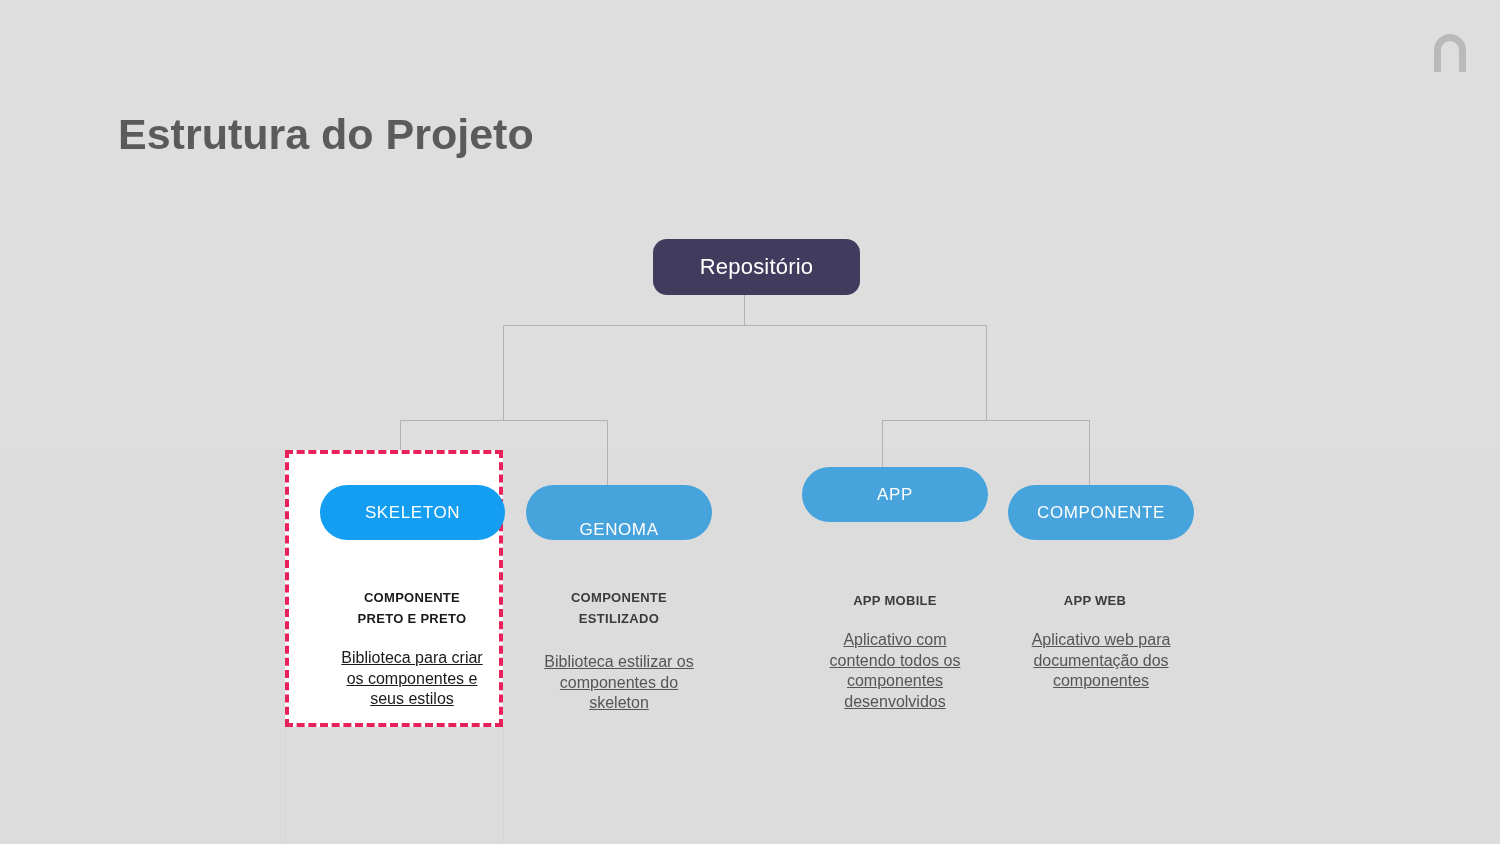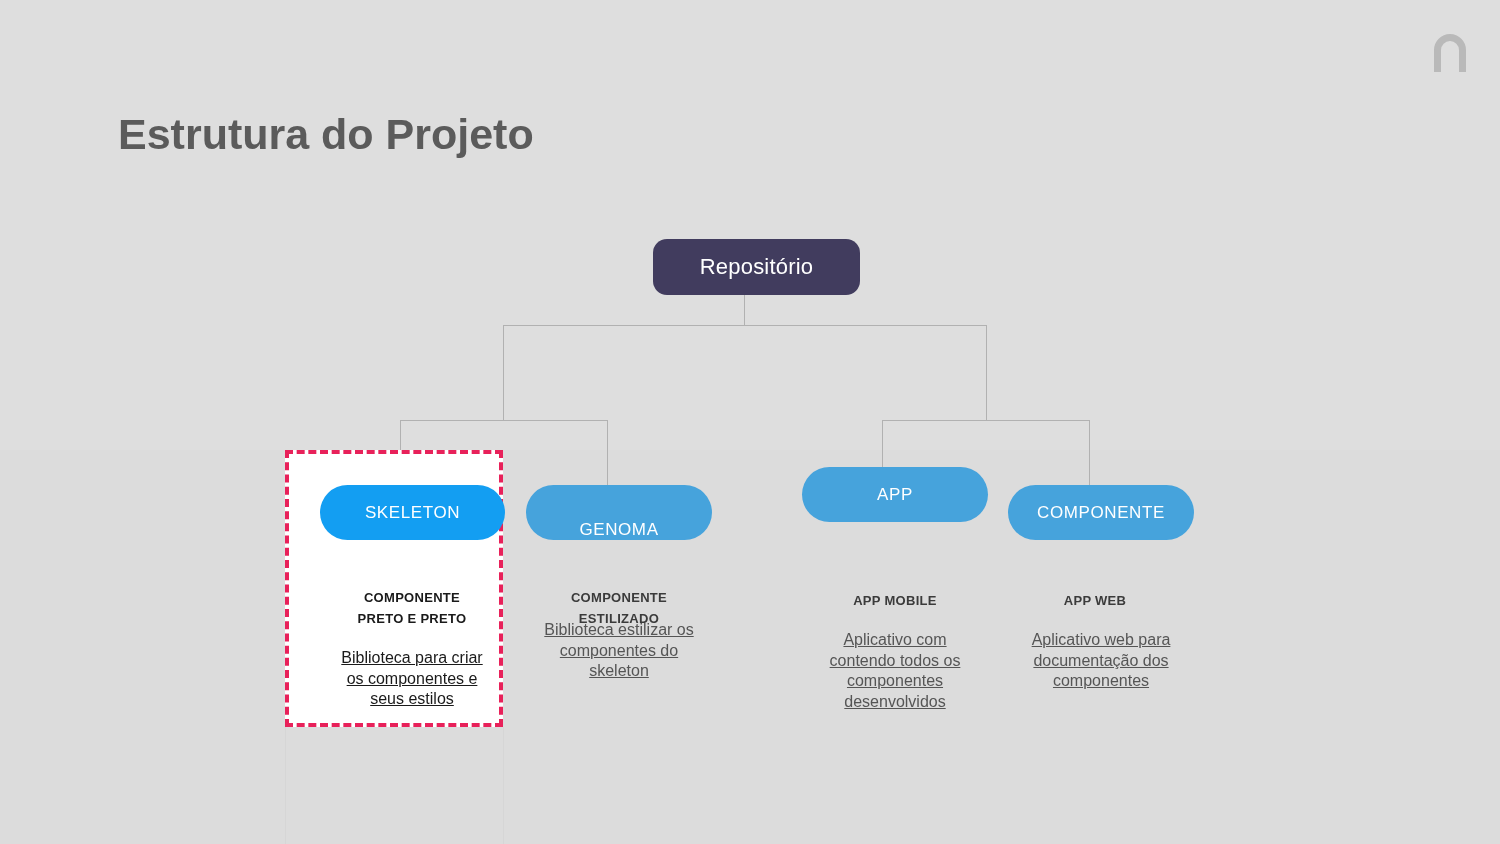--- a/index.html
+++ b/index.html
@@ -179,21 +179,21 @@
   </div>
 
   <div class="node">
     <div class="pill" style="left:514px; top:485px; width:186px; background:#46a3dc;align-items:flex-end;">
       <span>GENOMA</span>
     </div>
     <div class="node-caption txt-gray-bold" style="left:507px; top:587px; width:200px;">
       <div>COMPONENTE</div>
       <div>ESTILIZADO</div>
     </div>
-    <div class="node-desc txt-gray" style="left:507px; top:620px; width:200px;">
+    <div class="node-desc txt-gray" style="left:507px; top:652px; width:200px;">
       <div>Biblioteca estilizar os</div>
       <div>componentes do</div>
       <div>skeleton</div>
     </div>
   </div>
 
   <div class="node">
     <div class="pill" style="left:790px; top:467px; width:186px; background:#46a3dc;">
       <span>APP</span>
     </div>

